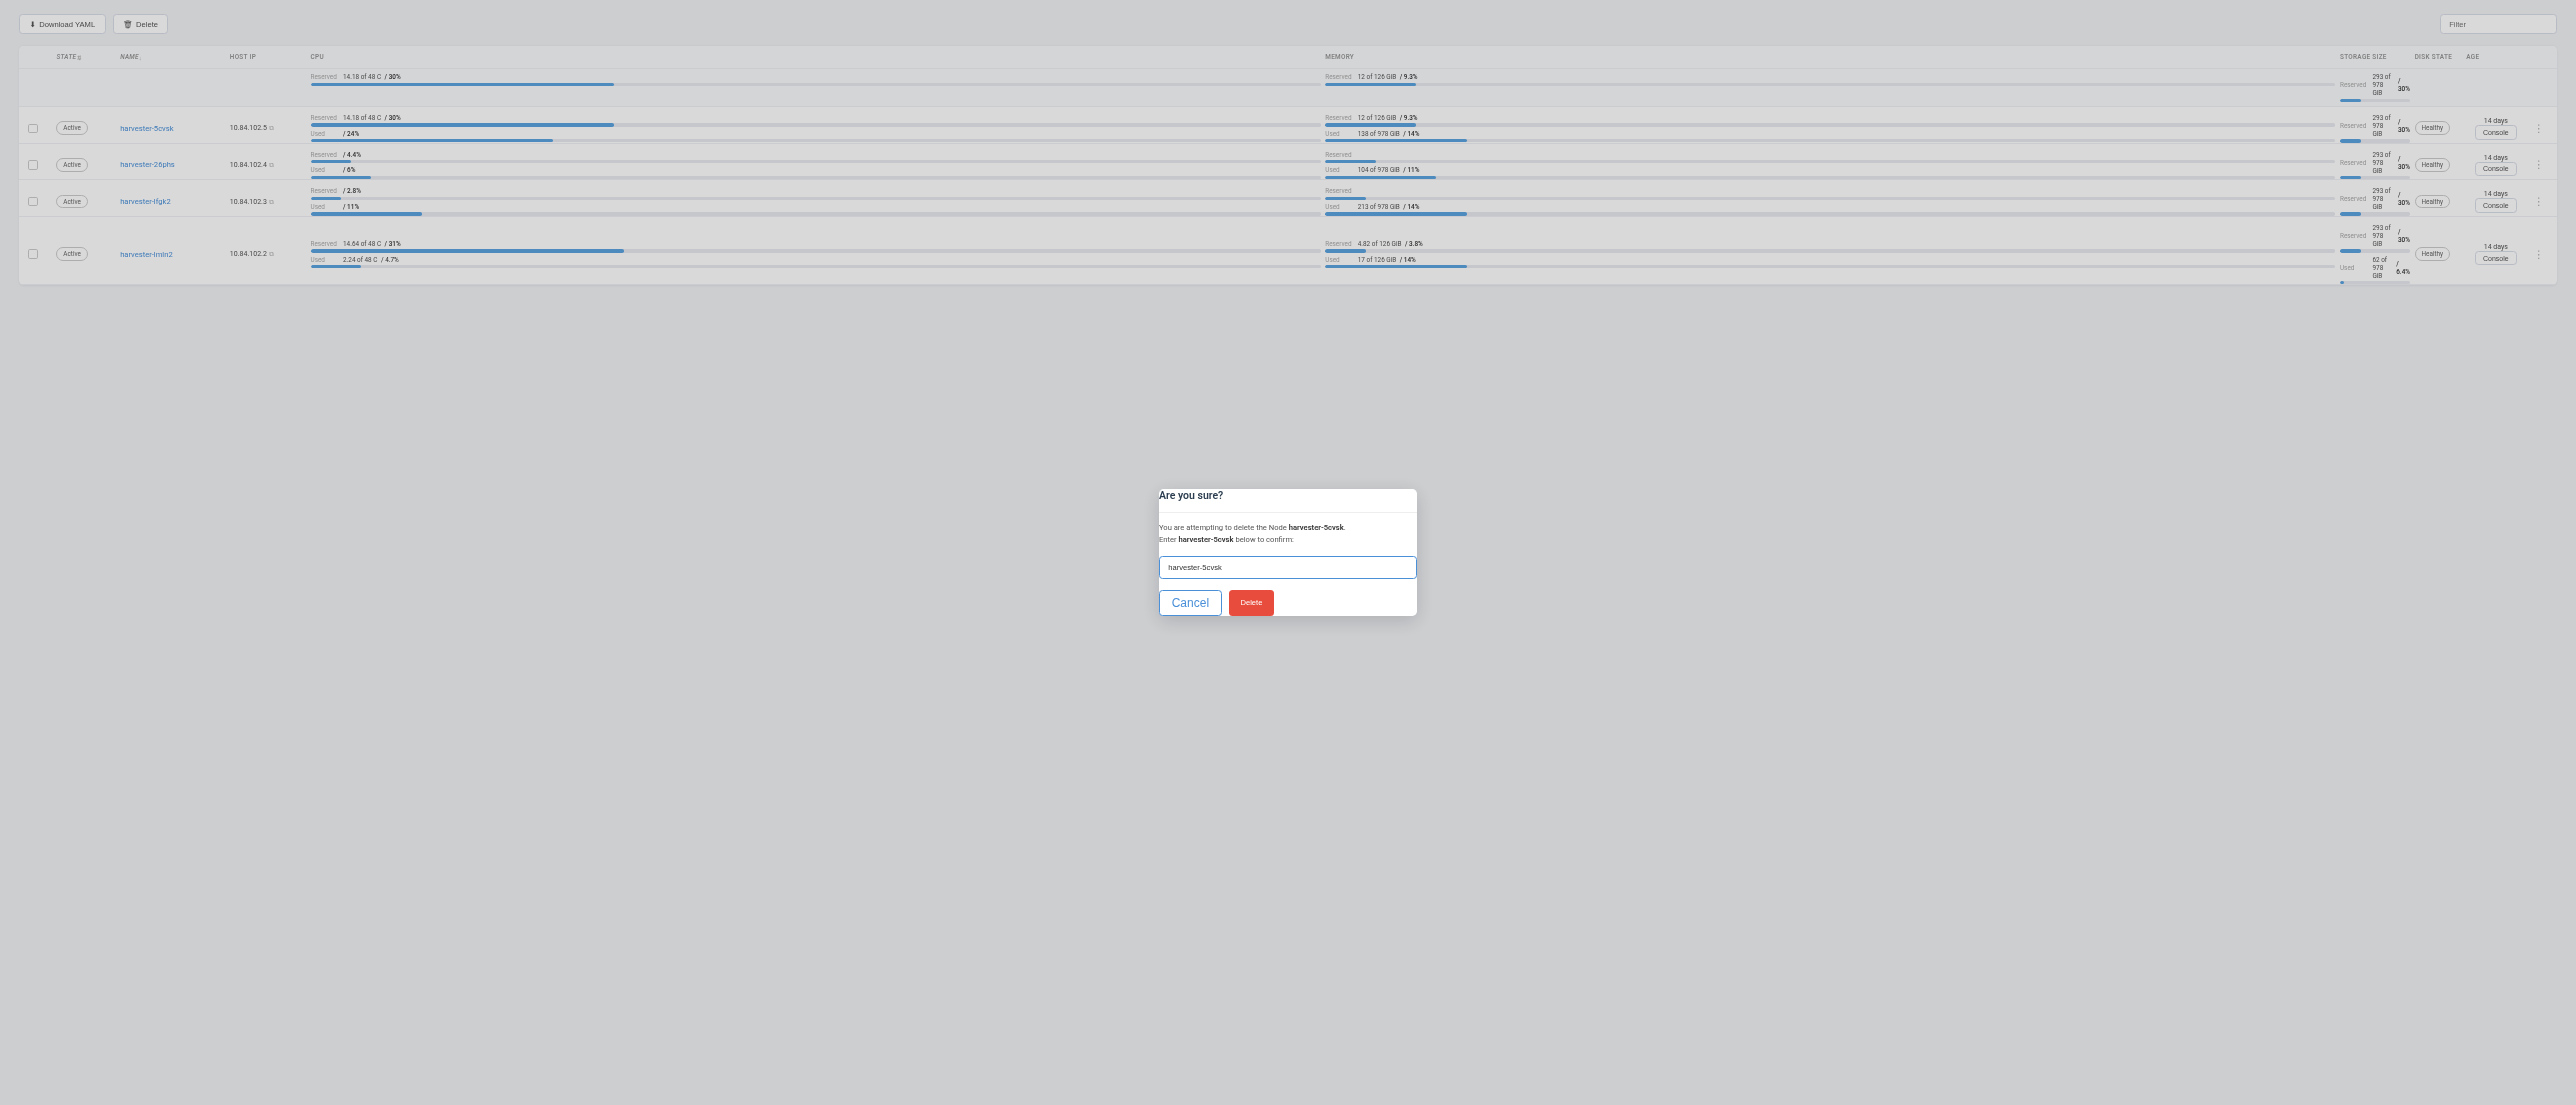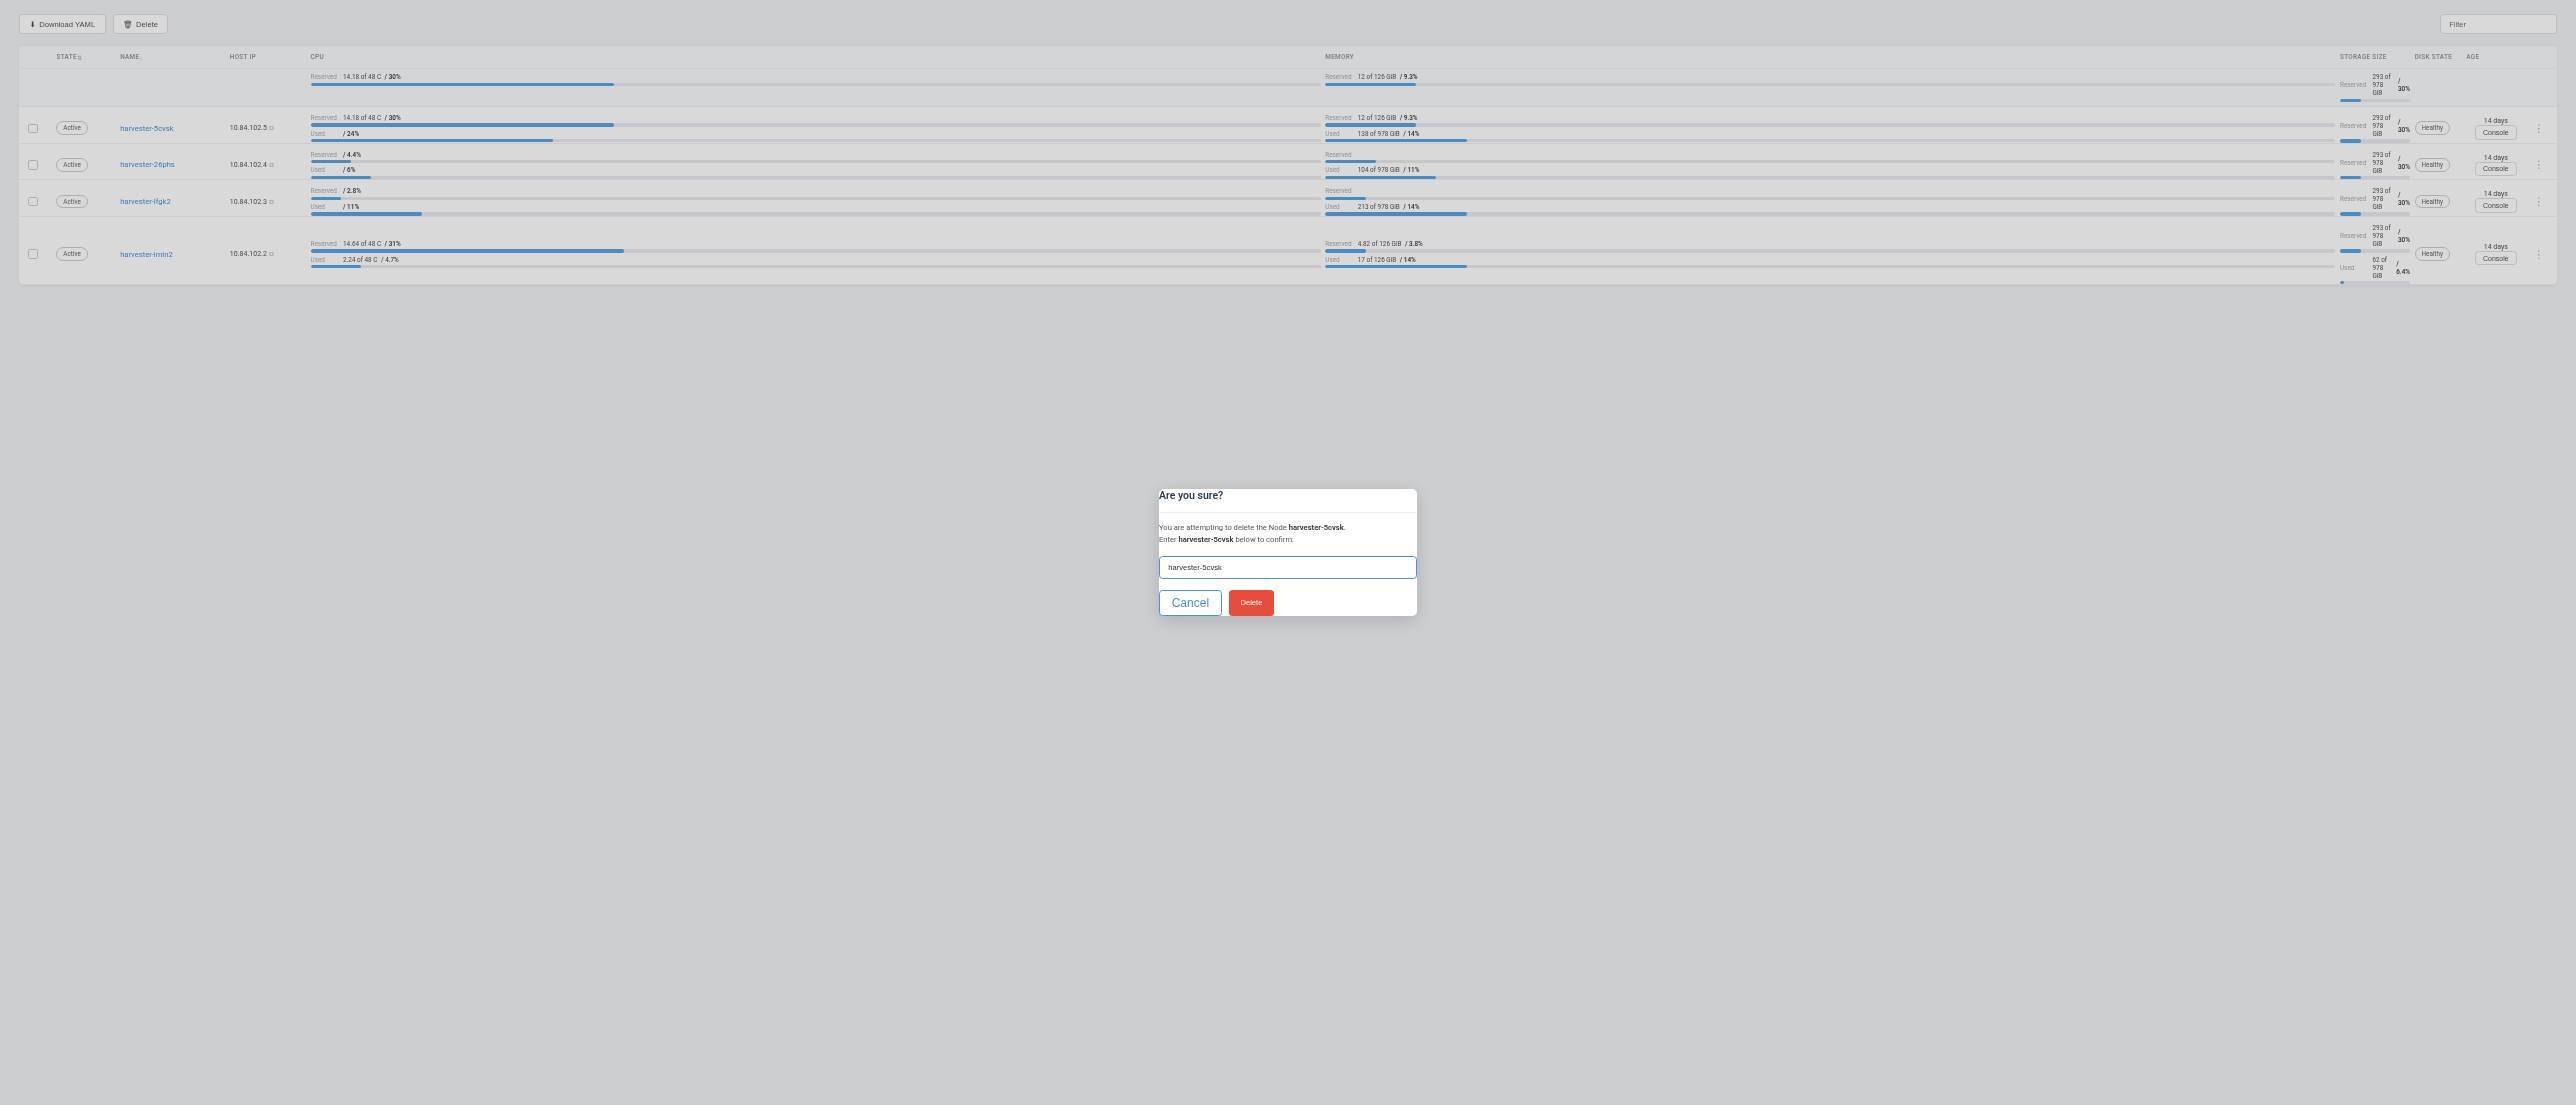--- a/index.html
+++ b/index.html
@@ -227,20 +227,21 @@
       height: 9.4px;
       border: 0.6px solid #ccc;
       border-radius: 1.8px;
       background: #fff;
     }
     .col-header {
       display: flex;
       align-items: flex-end;
       gap: 0;
       cursor: pointer;
+      font-style: italic;
     }
     .sort-icon { color: #bbb; font-size: 5.9px; }
     .cpu-mem-container {
       display: flex;
       flex-direction: column;
       gap: 1.2px;
     }
   </style>
 </head>
 <body>

